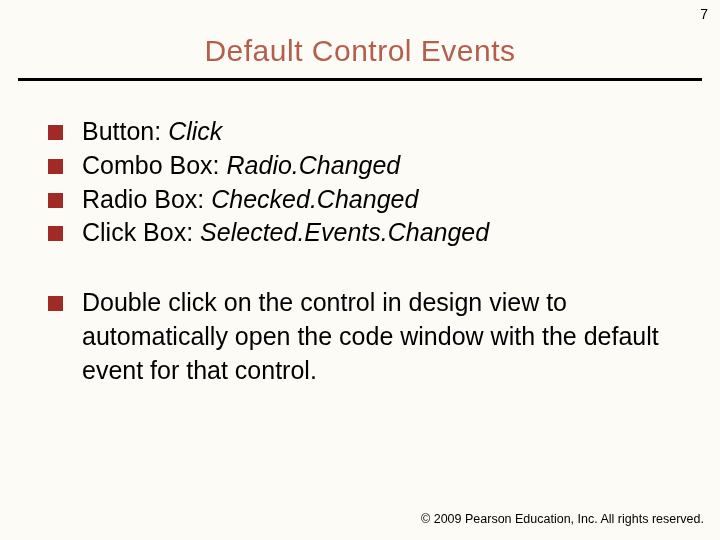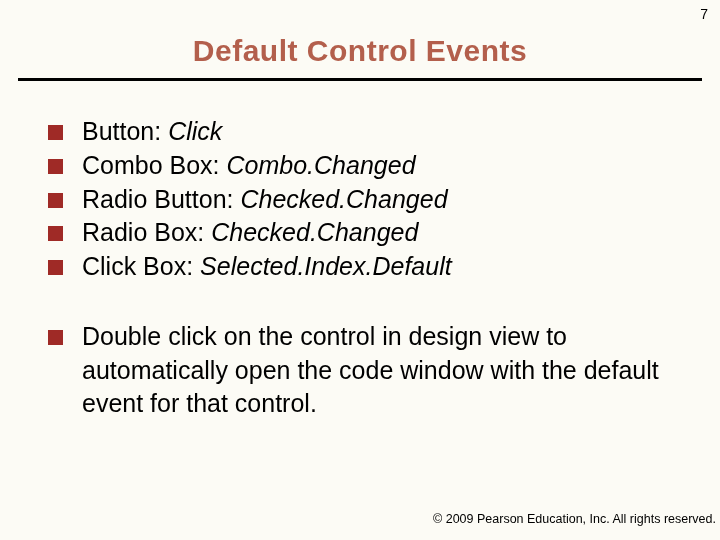--- a/index.html
+++ b/index.html
@@ -24,21 +24,21 @@
     top: 6px;
     right: 12px;
     font-size: 14px;
     color: #000;
   }
   .title {
     text-align: center;
     font-size: 30px;
     color: #b35f4c;
     padding-top: 34px;
-    font-weight: bold;
+    font-weight: normal;
     letter-spacing: 0.5px;
   }
   .rule {
     margin: 10px 18px 0 18px;
     border: none;
     border-top: 3px solid #000;
   }
   .content {
     padding: 34px 44px 0 40px;
   }
@@ -65,51 +65,48 @@
   }
   .control { font-style: normal; }
   .event { font-style: italic; }
   .note li {
     line-height: 1.28;
     margin-top: 36px;
   }
   .footer {
     position: absolute;
     bottom: 14px;
-    right: 4px;
+    right: 16px;
     font-size: 12.5px;
     color: #000;
   }
 </style>
 </head>
 <body>
 
 <div class="slide">
 
   <div class="page-number">7</div>
 
   <div class="title">Default Control Events</div>
   <hr class="rule">
 
   <div class="content">
     <ul class="bullets">
       <li>
         <span class="control">Button: </span><span class="event">Click</span>
       </li>
       <li>
-        <span class="control">Combo Box: </span><span class="event">Combo.Changed</span>
-      </li>
-      <li>
-        <span class="control">Radio Button: </span><span class="event">Checked.Changed</span>
+        <span class="control">Combo Box: </span><span class="event">Radio.Changed</span>
       </li>
       <li>
         <span class="control">Radio Box: </span><span class="event">Checked.Changed</span>
       </li>
       <li>
-        <span class="control">Click Box: </span><span class="event">Selected.Index.Default</span>
+        <span class="control">Click Box: </span><span class="event">Selected.Events.Changed</span>
       </li>
     </ul>
 
     <ul class="bullets note">
       <li>
         <span>Double click on the control in design view to automatically open the code window with the default event for that control.</span>
       </li>
     </ul>
   </div>
 

